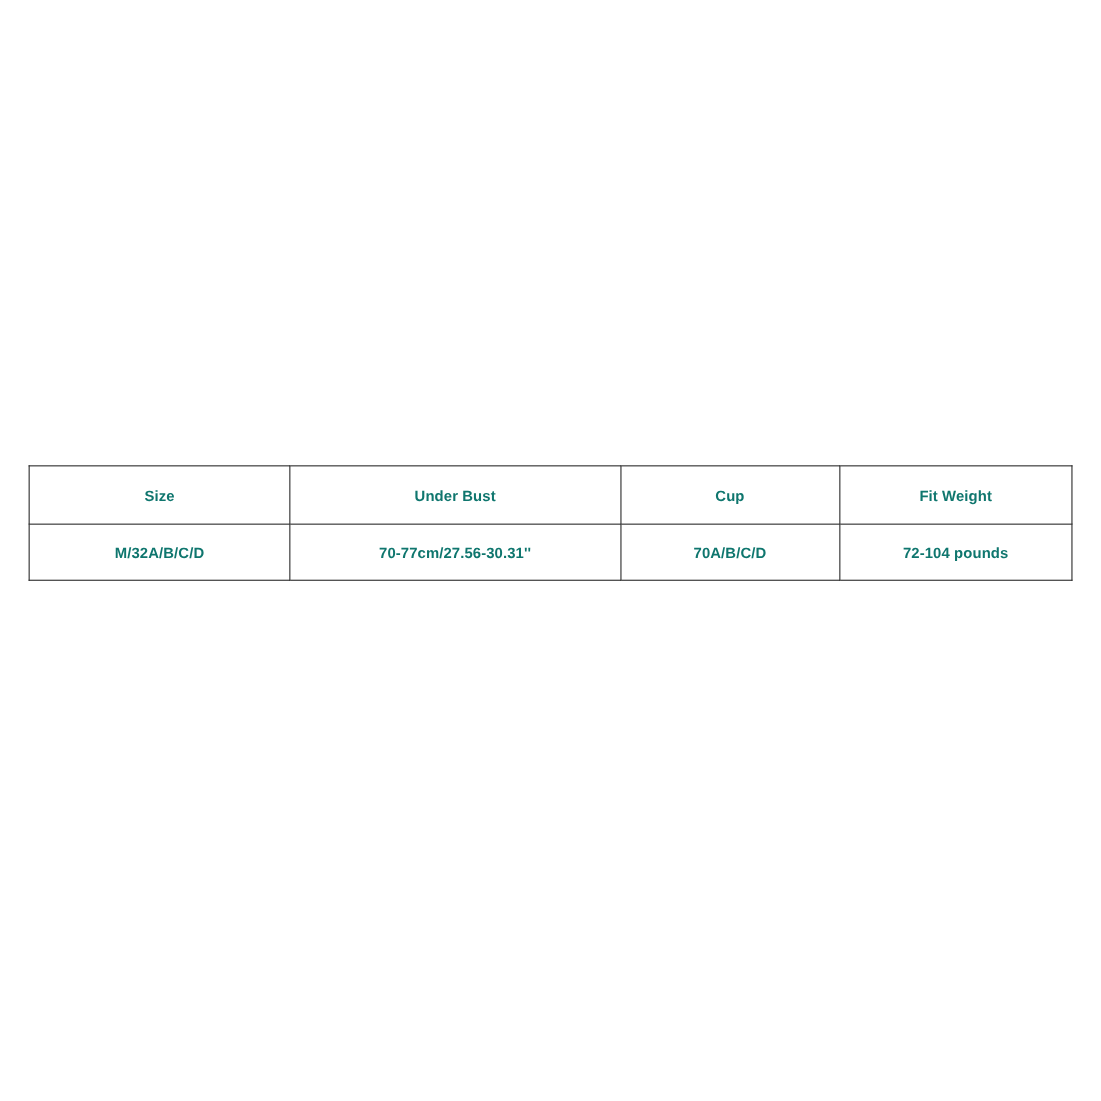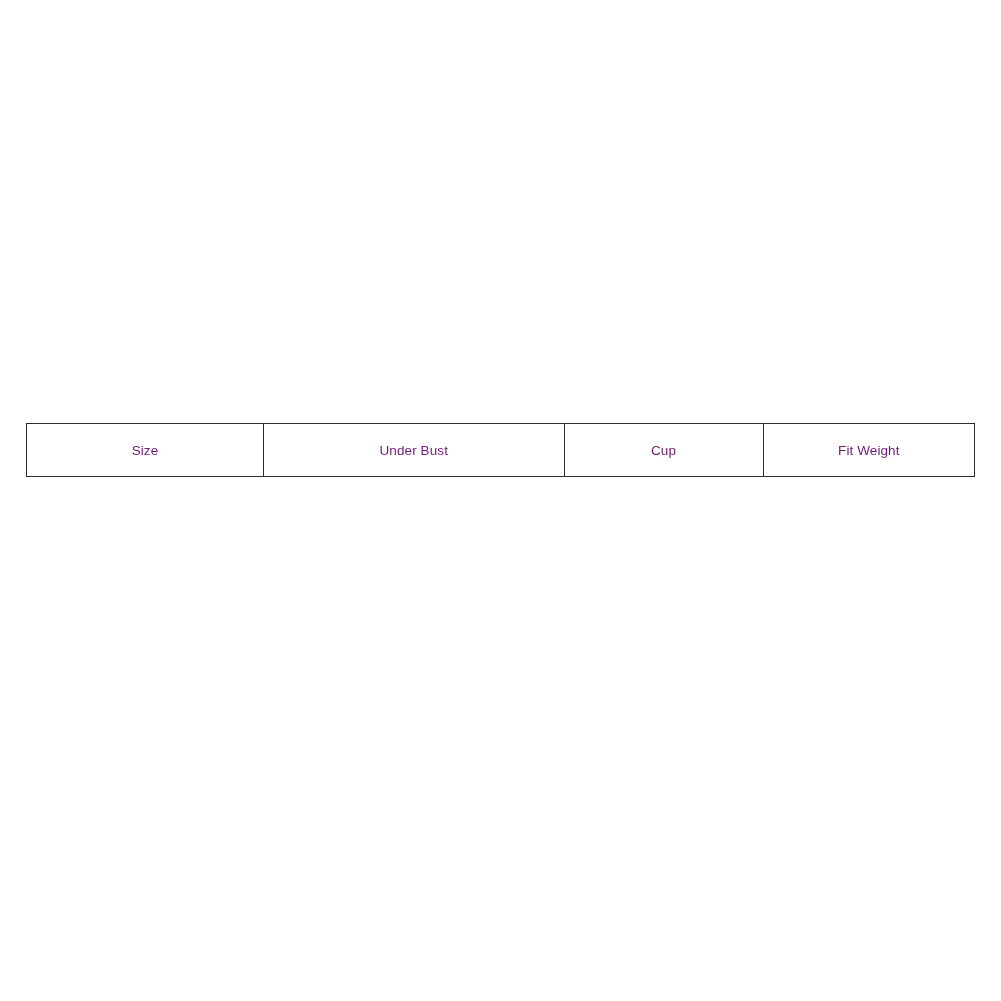--- a/index.html
+++ b/index.html
@@ -28,22 +28,22 @@
     border-collapse: collapse;
     table-layout: fixed;
   }
 
   table.size-chart th,
   table.size-chart td {
     border: 1px solid #2b2b2b;
     text-align: center;
     vertical-align: middle;
     font-size: 13.5px;
-    font-weight: normal;
-    color: #701a75;
+    font-weight: bold;
+    color: #0f766e;
     padding: 0;
     height: 50px;
     letter-spacing: 0.1px;
   }
 
   table.size-chart th {
     height: 52px;
   }
 
   
@@ -65,15 +65,21 @@
     </colgroup>
     <thead>
       <tr>
         <th>Size</th>
         <th>Under Bust</th>
         <th>Cup</th>
         <th>Fit Weight</th>
       </tr>
     </thead>
     <tbody>
+      <tr>
+        <td>M/32A/B/C/D</td>
+        <td>70-77cm/27.56-30.31''</td>
+        <td>70A/B/C/D</td>
+        <td>72-104 pounds</td>
+      </tr>
     </tbody>
   </table>
 </div>
 
 </body></html>

